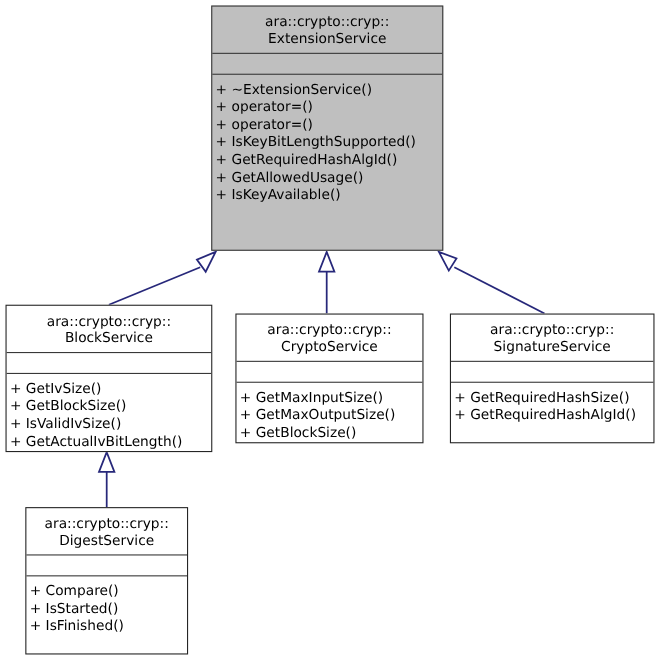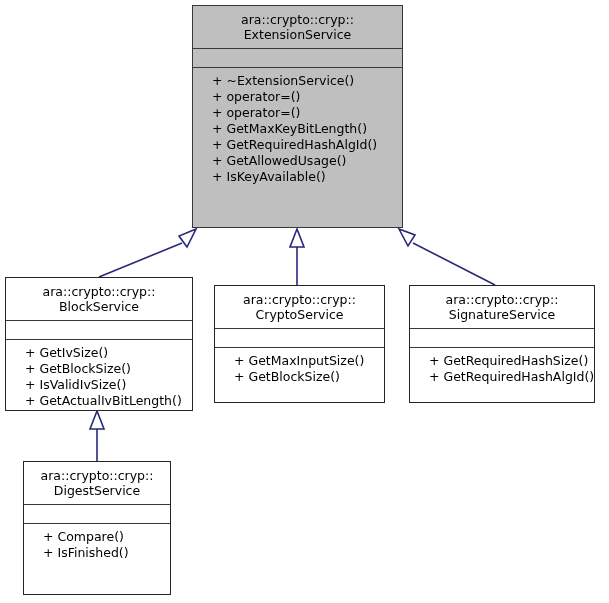--- a/index.html
+++ b/index.html
@@ -52,21 +52,21 @@
   .attr-compartment {
     height: 18px;
   }
   .ops-compartment {
     padding: 5px 0 5px 0;
   }
   .op-row {
     font-size: 12.5px;
     line-height: 16px;
     color: #000000;
-    padding-left: 19px;
+    padding-left: 3px;
     white-space: pre;
   }
 </style>
 </head>
 <body>
 
 <div id="diagram">
 
   <svg id="edges" viewBox="0 0 609 603" width="609" height="603">
 
@@ -93,21 +93,21 @@
 
   <div class="uml-class shaded" style="left:192px; top:5px; width:211px; height:223px;">
     <div class="class-title"><span>ara::crypto::cryp::</span><br><span>ExtensionService</span></div>
     <div class="sep"></div>
     <div class="attr-compartment"></div>
     <div class="sep"></div>
     <div class="ops-compartment">
       <div class="op-row">+ ~ExtensionService()</div>
       <div class="op-row">+ operator=()</div>
       <div class="op-row">+ operator=()</div>
-      <div class="op-row">+ GetMaxKeyBitLength()</div>
+      <div class="op-row">+ IsKeyBitLengthSupported()</div>
       <div class="op-row">+ GetRequiredHashAlgId()</div>
       <div class="op-row">+ GetAllowedUsage()</div>
       <div class="op-row">+ IsKeyAvailable()</div>
     </div>
   </div>
 
   <div class="uml-class" style="left:5px; top:277px; width:188px; height:134px;">
     <div class="class-title"><span>ara::crypto::cryp::</span><br><span>BlockService</span></div>
     <div class="sep"></div>
     <div class="attr-compartment"></div>
@@ -120,20 +120,21 @@
     </div>
   </div>
 
   <div class="uml-class" style="left:214px; top:285px; width:171px; height:118px;">
     <div class="class-title"><span>ara::crypto::cryp::</span><br><span>CryptoService</span></div>
     <div class="sep"></div>
     <div class="attr-compartment"></div>
     <div class="sep"></div>
     <div class="ops-compartment">
       <div class="op-row">+ GetMaxInputSize()</div>
+      <div class="op-row">+ GetMaxOutputSize()</div>
       <div class="op-row">+ GetBlockSize()</div>
     </div>
   </div>
 
   <div class="uml-class" style="left:409px; top:285px; width:186px; height:118px;">
     <div class="class-title"><span>ara::crypto::cryp::</span><br><span>SignatureService</span></div>
     <div class="sep"></div>
     <div class="attr-compartment"></div>
     <div class="sep"></div>
     <div class="ops-compartment">
@@ -142,17 +143,18 @@
     </div>
   </div>
 
   <div class="uml-class" style="left:23px; top:461px; width:148px; height:134px;">
     <div class="class-title"><span>ara::crypto::cryp::</span><br><span>DigestService</span></div>
     <div class="sep"></div>
     <div class="attr-compartment"></div>
     <div class="sep"></div>
     <div class="ops-compartment">
       <div class="op-row">+ Compare()</div>
+      <div class="op-row">+ IsStarted()</div>
       <div class="op-row">+ IsFinished()</div>
     </div>
   </div>
 
 </div>
 
 </body></html>

